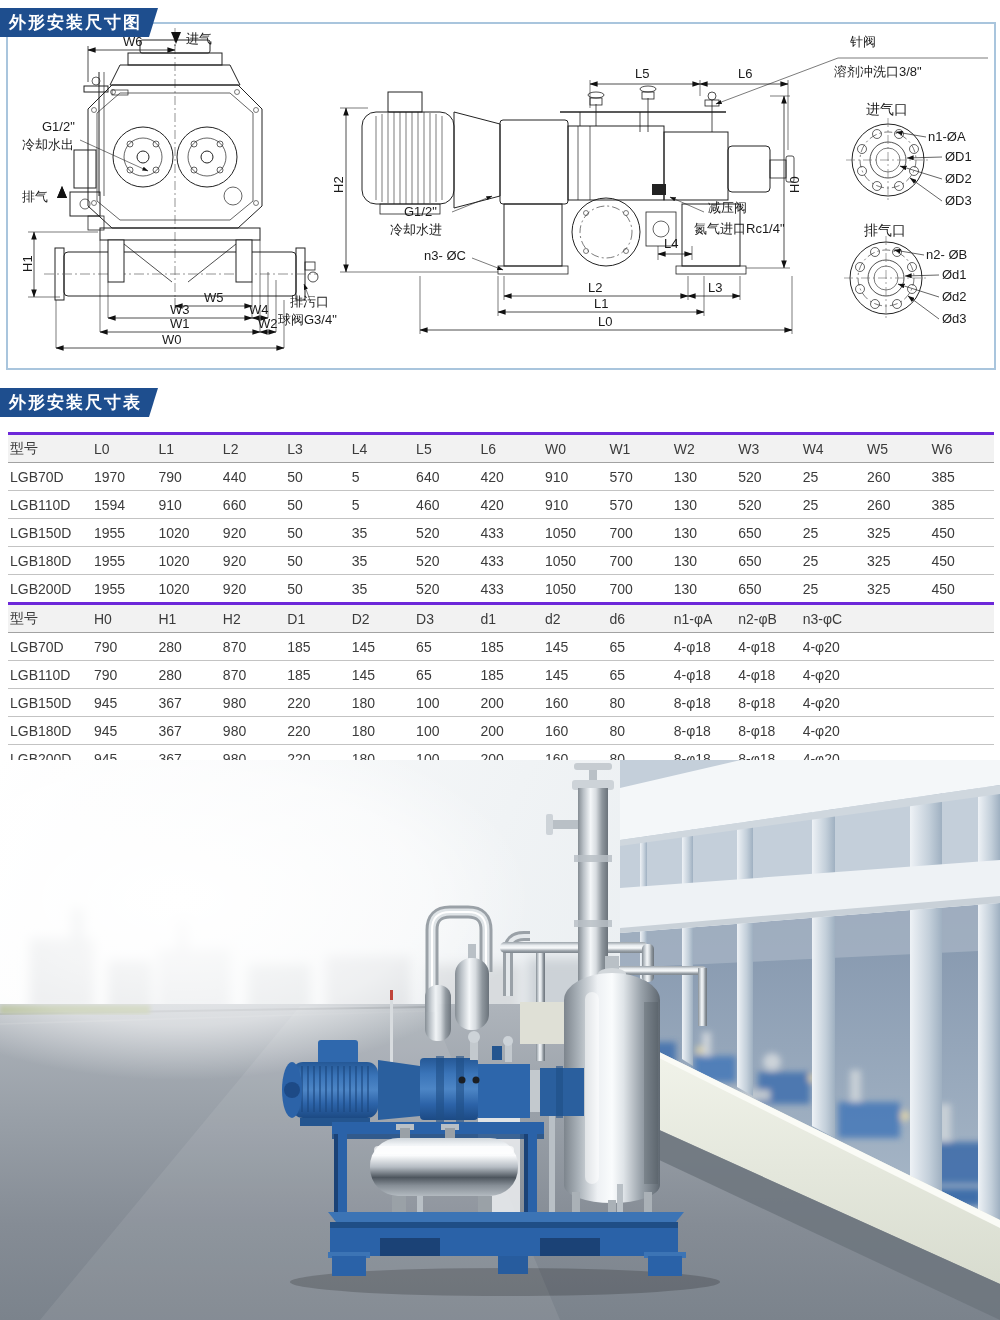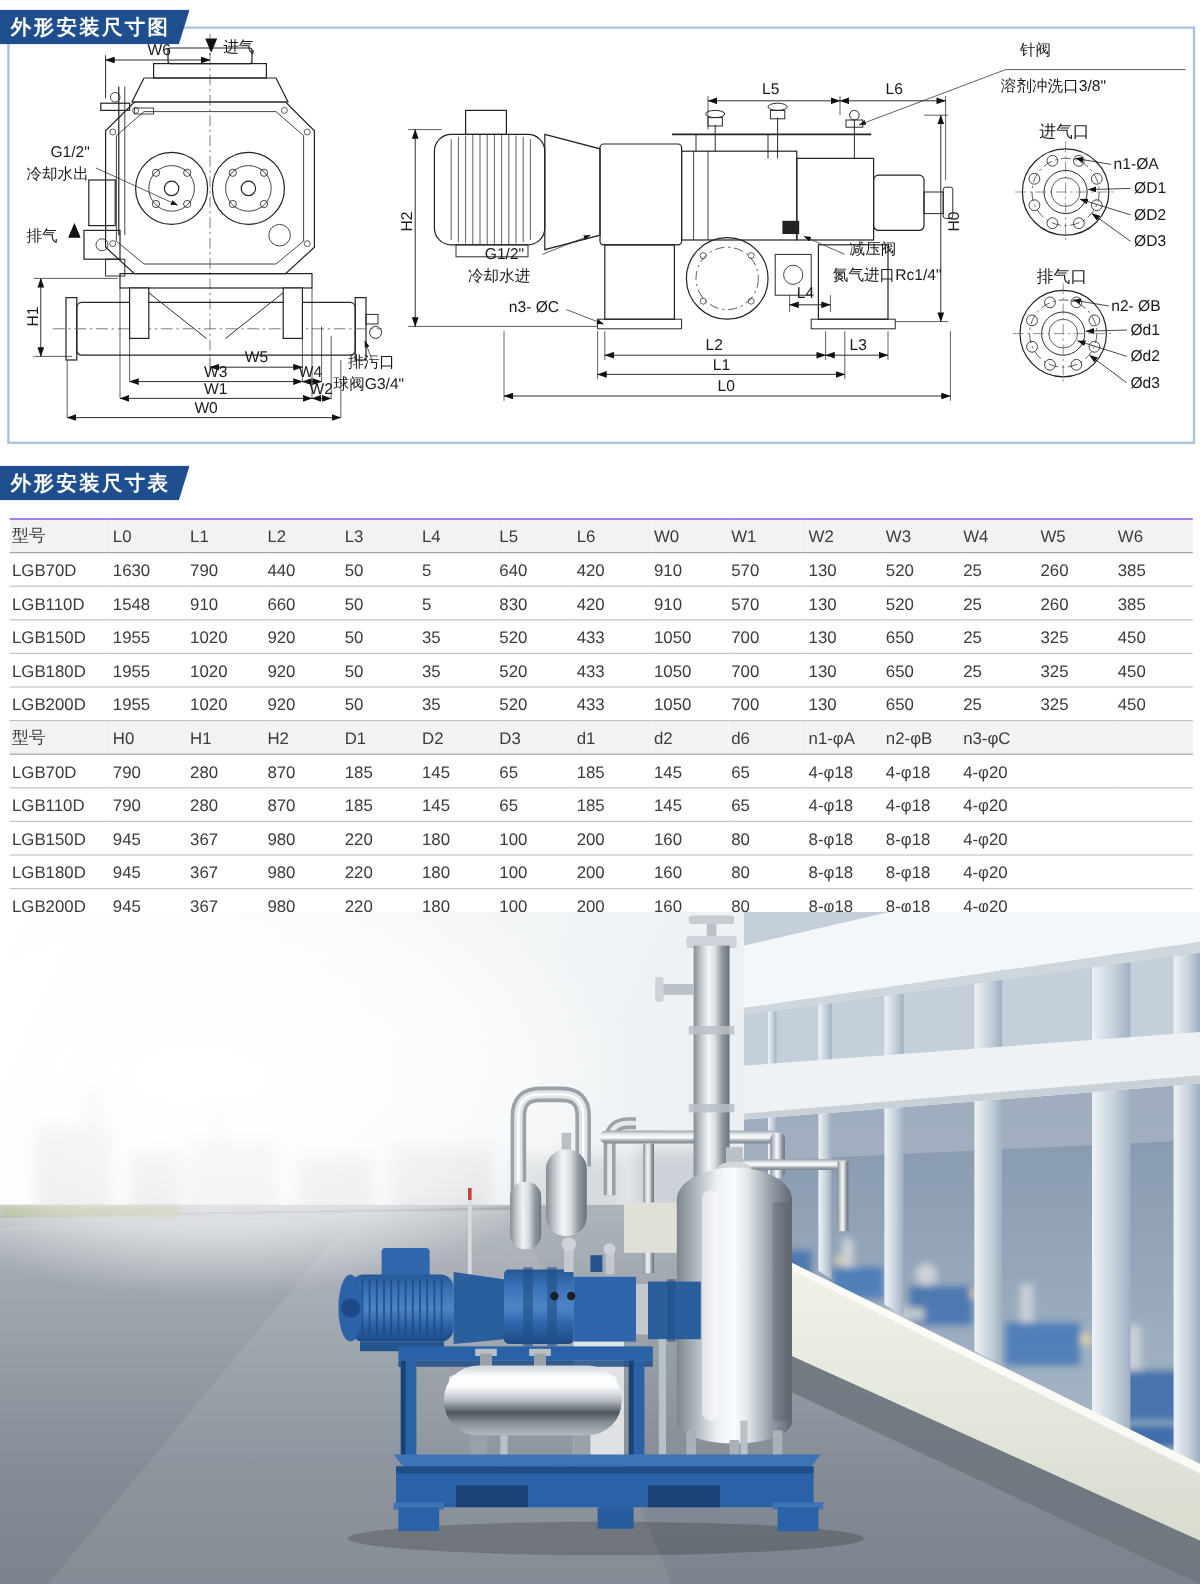--- a/index.html
+++ b/index.html
@@ -13,21 +13,21 @@
   #banner2{top:388px;}
   svg text{fill:#1a1a1a;}
   .dimtxt{font-size:13px;font-family:"Liberation Sans","DejaVu Sans",sans-serif;}
   .cntxt{font-size:13px;font-family:"Liberation Sans","DejaVu Sans",sans-serif;}
   .ttl{font-size:14px;font-family:"Liberation Sans","DejaVu Sans",sans-serif;}
   
   .tblwrap{position:absolute;left:8px;top:432px;width:986px;}
   table.dims{border-collapse:collapse;table-layout:fixed;width:986px;font-size:14px;color:#3b3b3b;}
   table.dims td{height:27px;padding:0 0 0 2px;white-space:nowrap;overflow:hidden;
                 border-bottom:1px solid #c3c3c3;font-family:"Liberation Sans","DejaVu Sans",sans-serif;}
-  table.dims tr.hrow td{background:#f2f2f2;border-top:1px solid #6d28d9;border-bottom:1px solid #a2a2a2;}
+  table.dims tr.hrow td{background:#f2f2f2;border-top:3px solid #6d28d9;border-bottom:1px solid #a2a2a2;}
   col.c0{width:84px;}
   .photo{position:absolute;left:0;top:760px;width:1000px;height:560px;overflow:hidden;}
 </style>
 </head>
 <body>
 
 <div class="page">
 
   <div class="diagram-box"></div>
   <div class="banner" id="banner1">
@@ -343,43 +343,43 @@
             <td>W0</td>
             <td>W1</td>
             <td>W2</td>
             <td>W3</td>
             <td>W4</td>
             <td>W5</td>
             <td>W6</td>
           </tr>
           <tr class="drow">
             <td>LGB70D</td>
-            <td>1630</td>
+            <td>1970</td>
             <td>790</td>
             <td>440</td>
             <td>50</td>
             <td>5</td>
             <td>640</td>
             <td>420</td>
             <td>910</td>
             <td>570</td>
             <td>130</td>
             <td>520</td>
             <td>25</td>
             <td>260</td>
             <td>385</td>
           </tr>
           <tr class="drow">
             <td>LGB110D</td>
-            <td>1548</td>
+            <td>1594</td>
             <td>910</td>
             <td>660</td>
             <td>50</td>
             <td>5</td>
-            <td>830</td>
+            <td>460</td>
             <td>420</td>
             <td>910</td>
             <td>570</td>
             <td>130</td>
             <td>520</td>
             <td>25</td>
             <td>260</td>
             <td>385</td>
           </tr>
           <tr class="drow">

